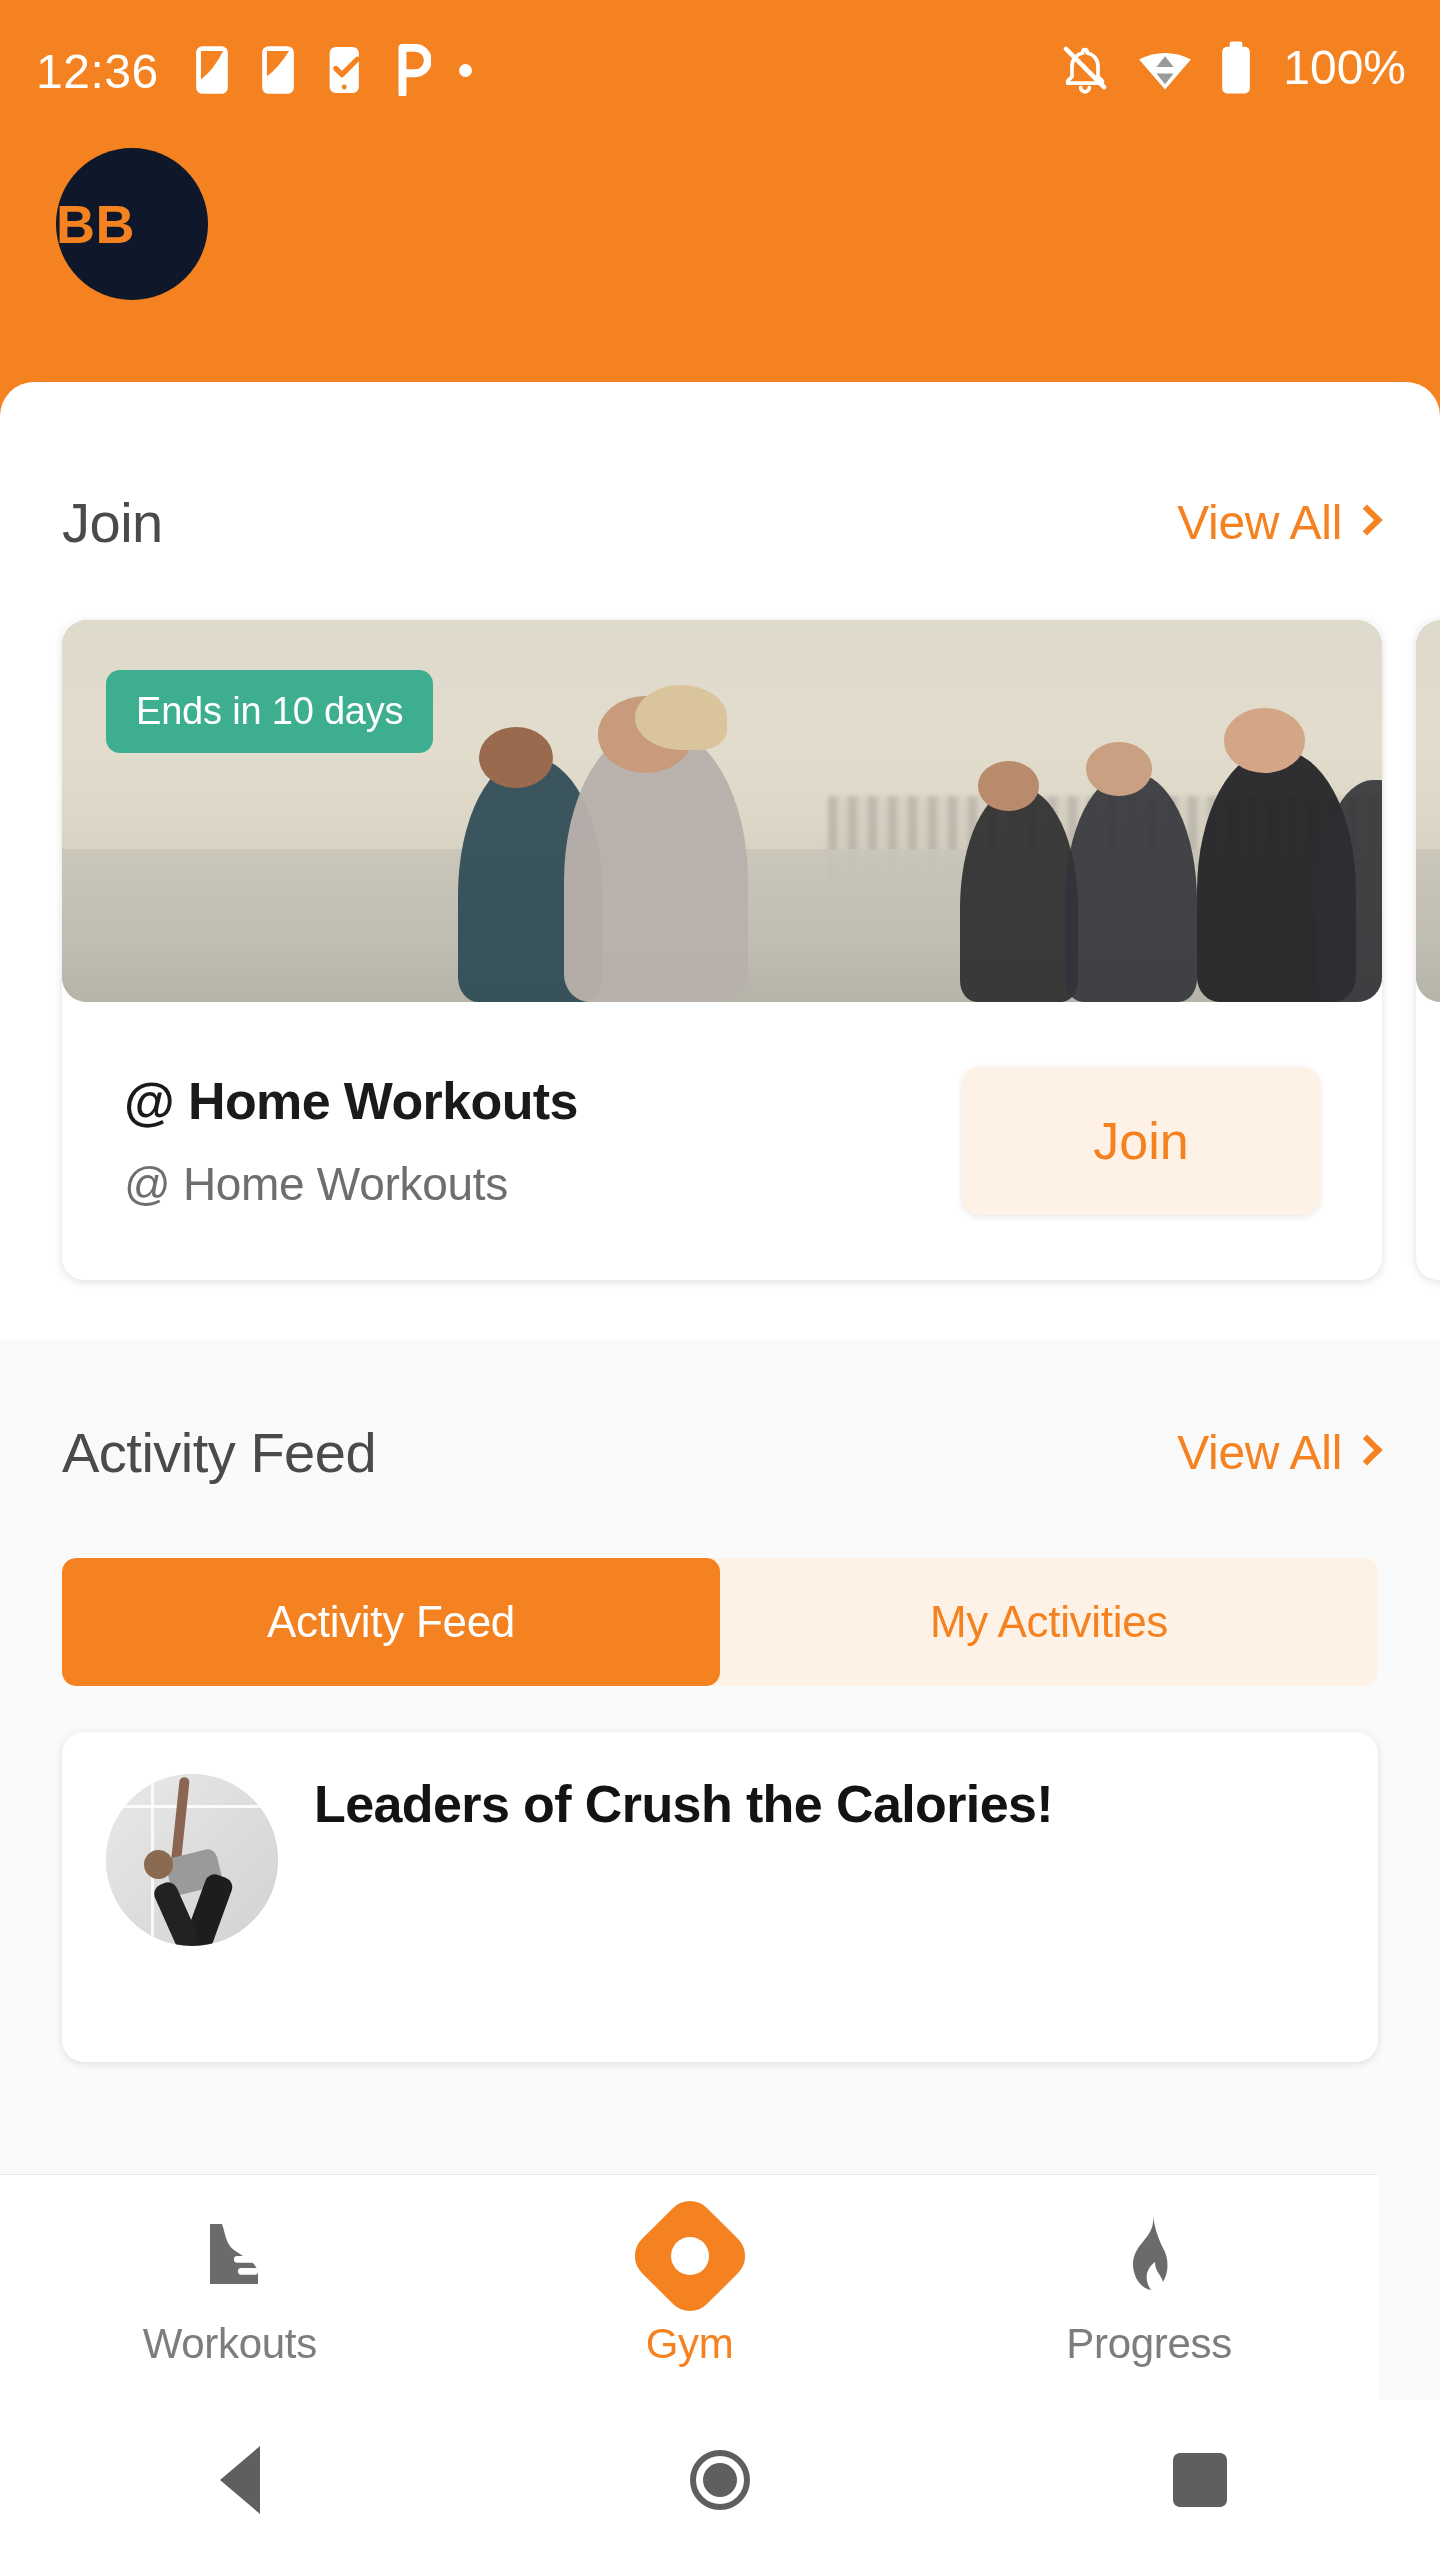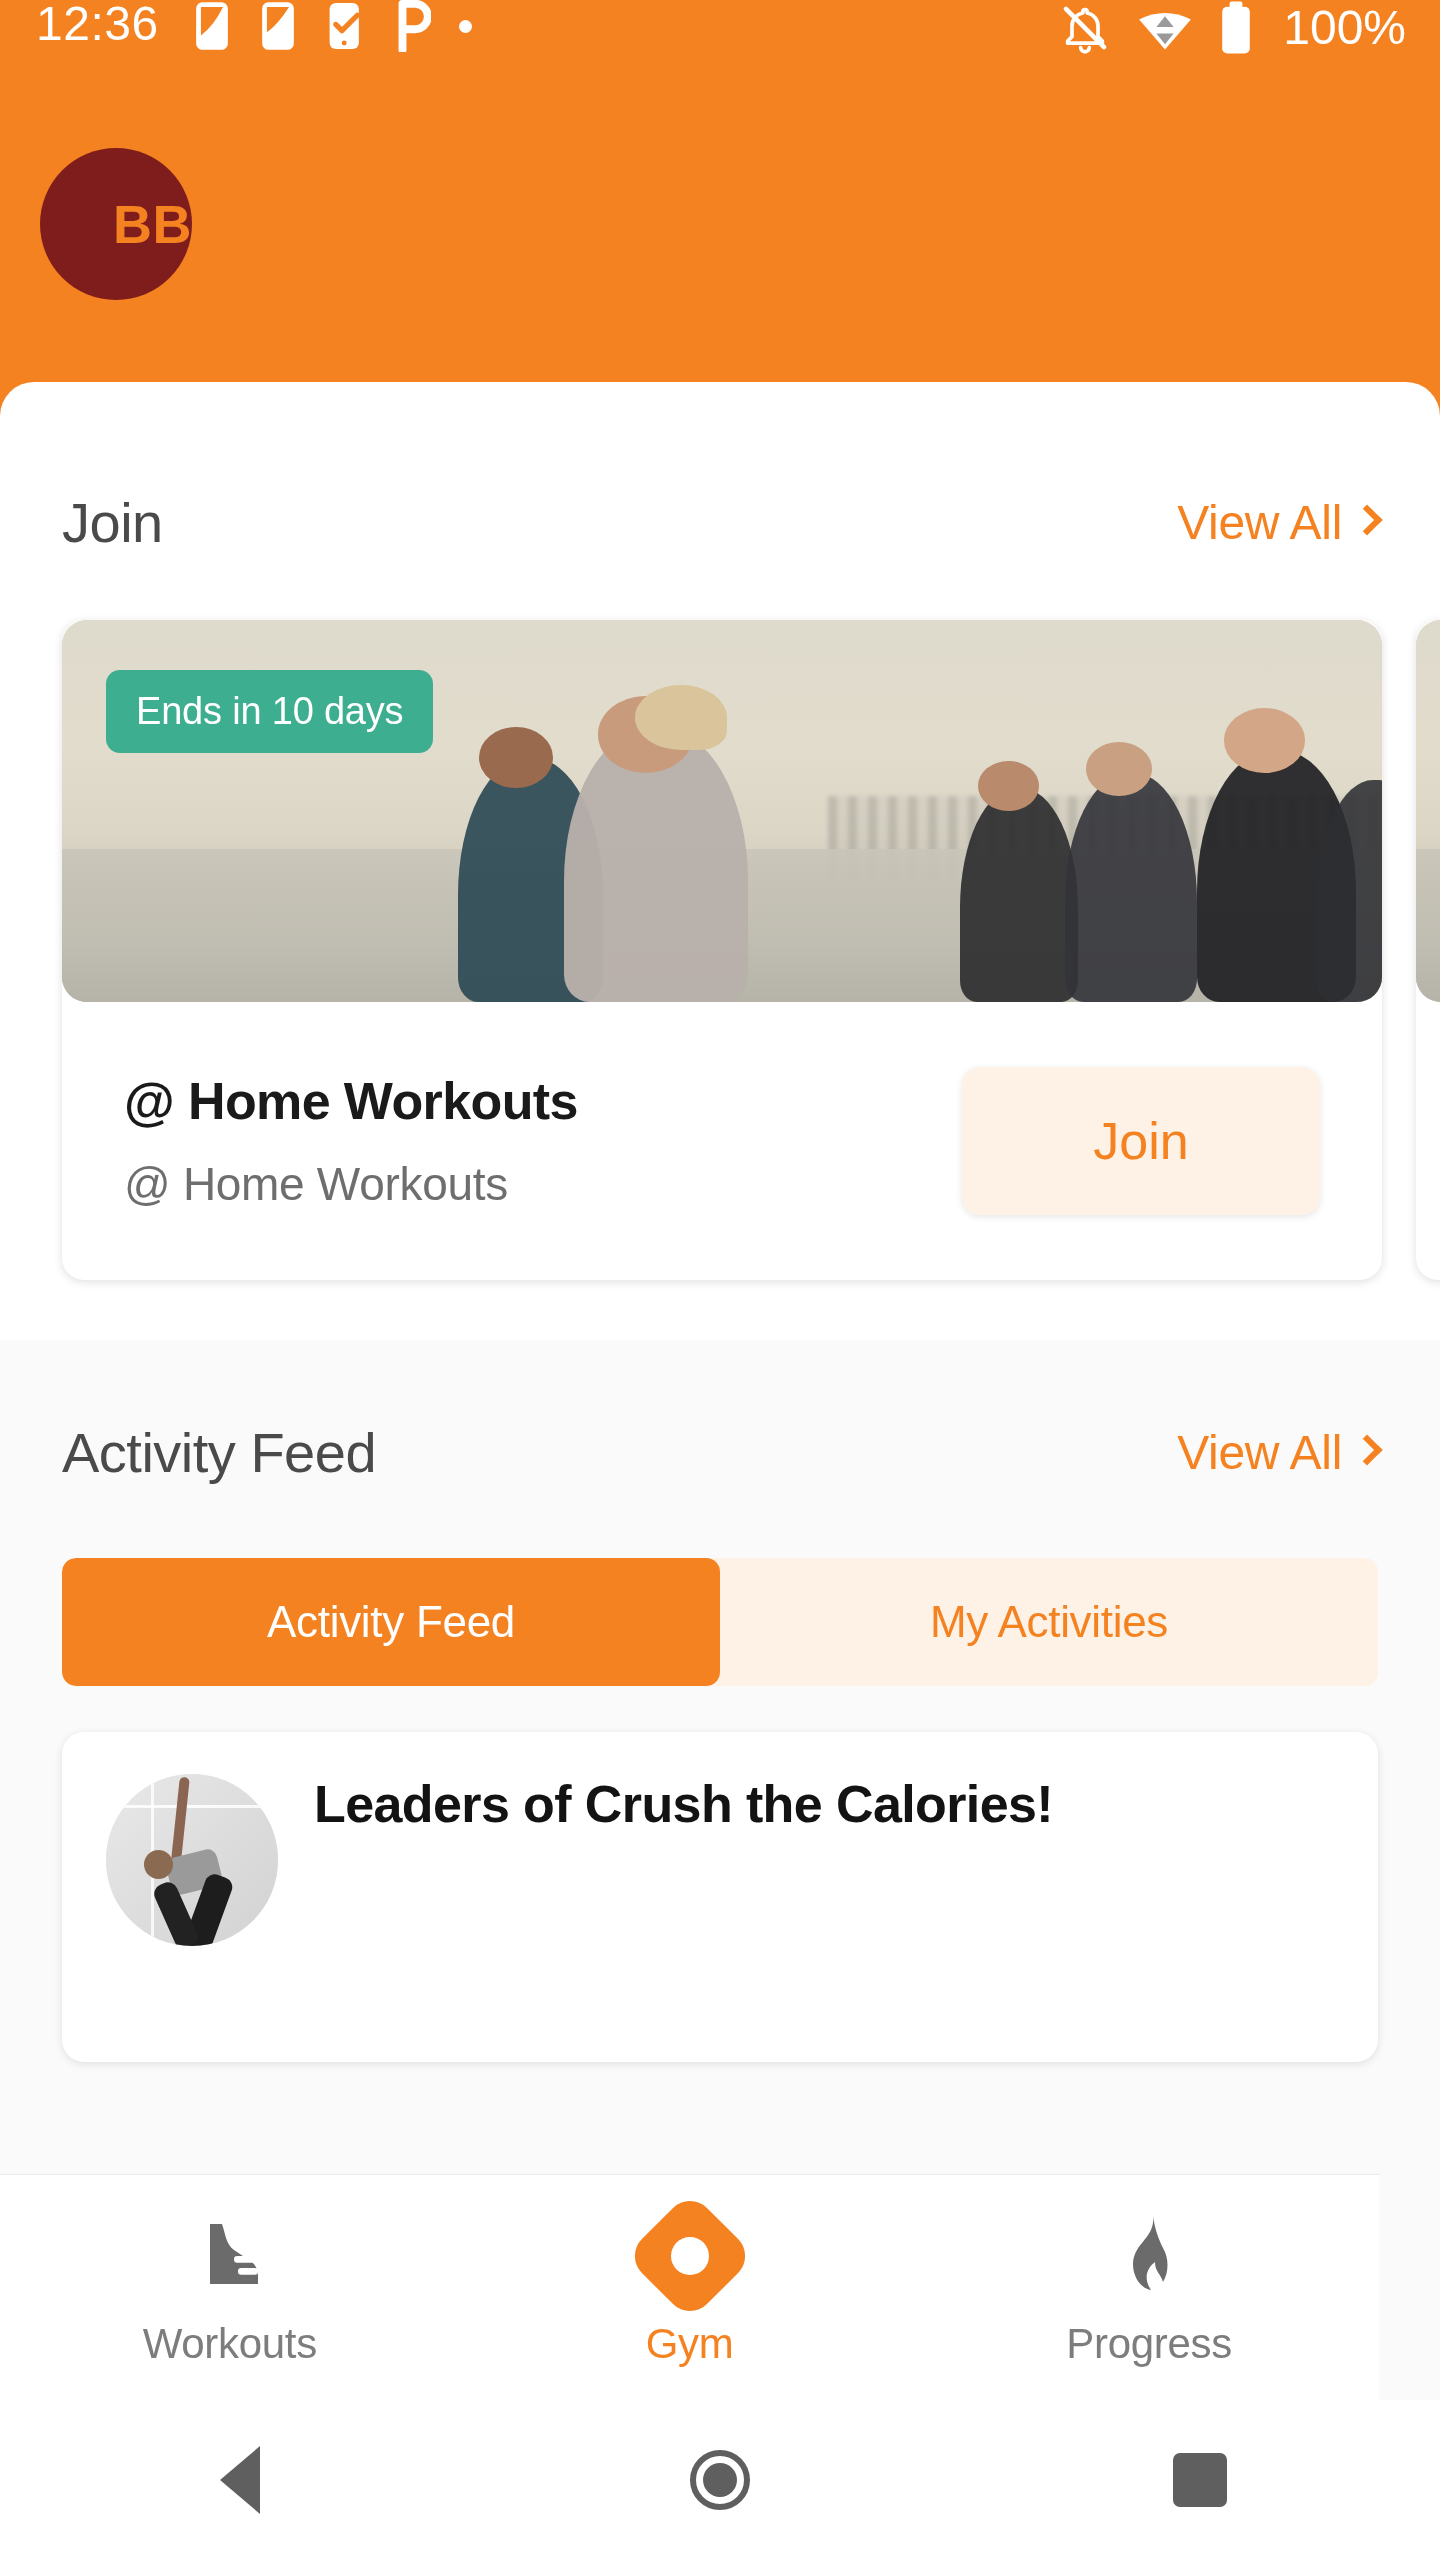--- a/index.html
+++ b/index.html
@@ -29,21 +29,21 @@
     background: #F58220;
   }
 
   
   .statusbar {
     position: absolute;
     top: 0; left: 0;
     width: 1440px;
     height: 96px;
     display: flex;
-    align-items: flex-start;
+    align-items: flex-end;
     padding: 0 34px 0 36px;
     color: #ffffff;
   }
   .sb-clock {
     font-size: 48px;
     font-weight: 400;
     letter-spacing: 0.5px;
     line-height: 1;
     color: #ffffff;
   }
@@ -69,29 +69,29 @@
   .sb-dot {
     width: 13px; height: 13px;
     border-radius: 50%;
     background: #ffffff;
     display: inline-block;
   }
 
   
   .avatar {
     position: absolute;
-    left: 40px;
+    left: 56px;
     top: 148px;
     width: 152px;
     height: 152px;
     border-radius: 50%;
-    background: #7f1d1d;
-    display: flex;
-    align-items: center;
-    justify-content: flex-end;
+    background: #0f172a;
+    display: flex;
+    align-items: center;
+    justify-content: flex-start;
   }
   .avatar-initials {
     font-size: 54px;
     font-weight: 700;
     color: #F58220;
     letter-spacing: 0.5px;
   }
 
   
   .sheet {

